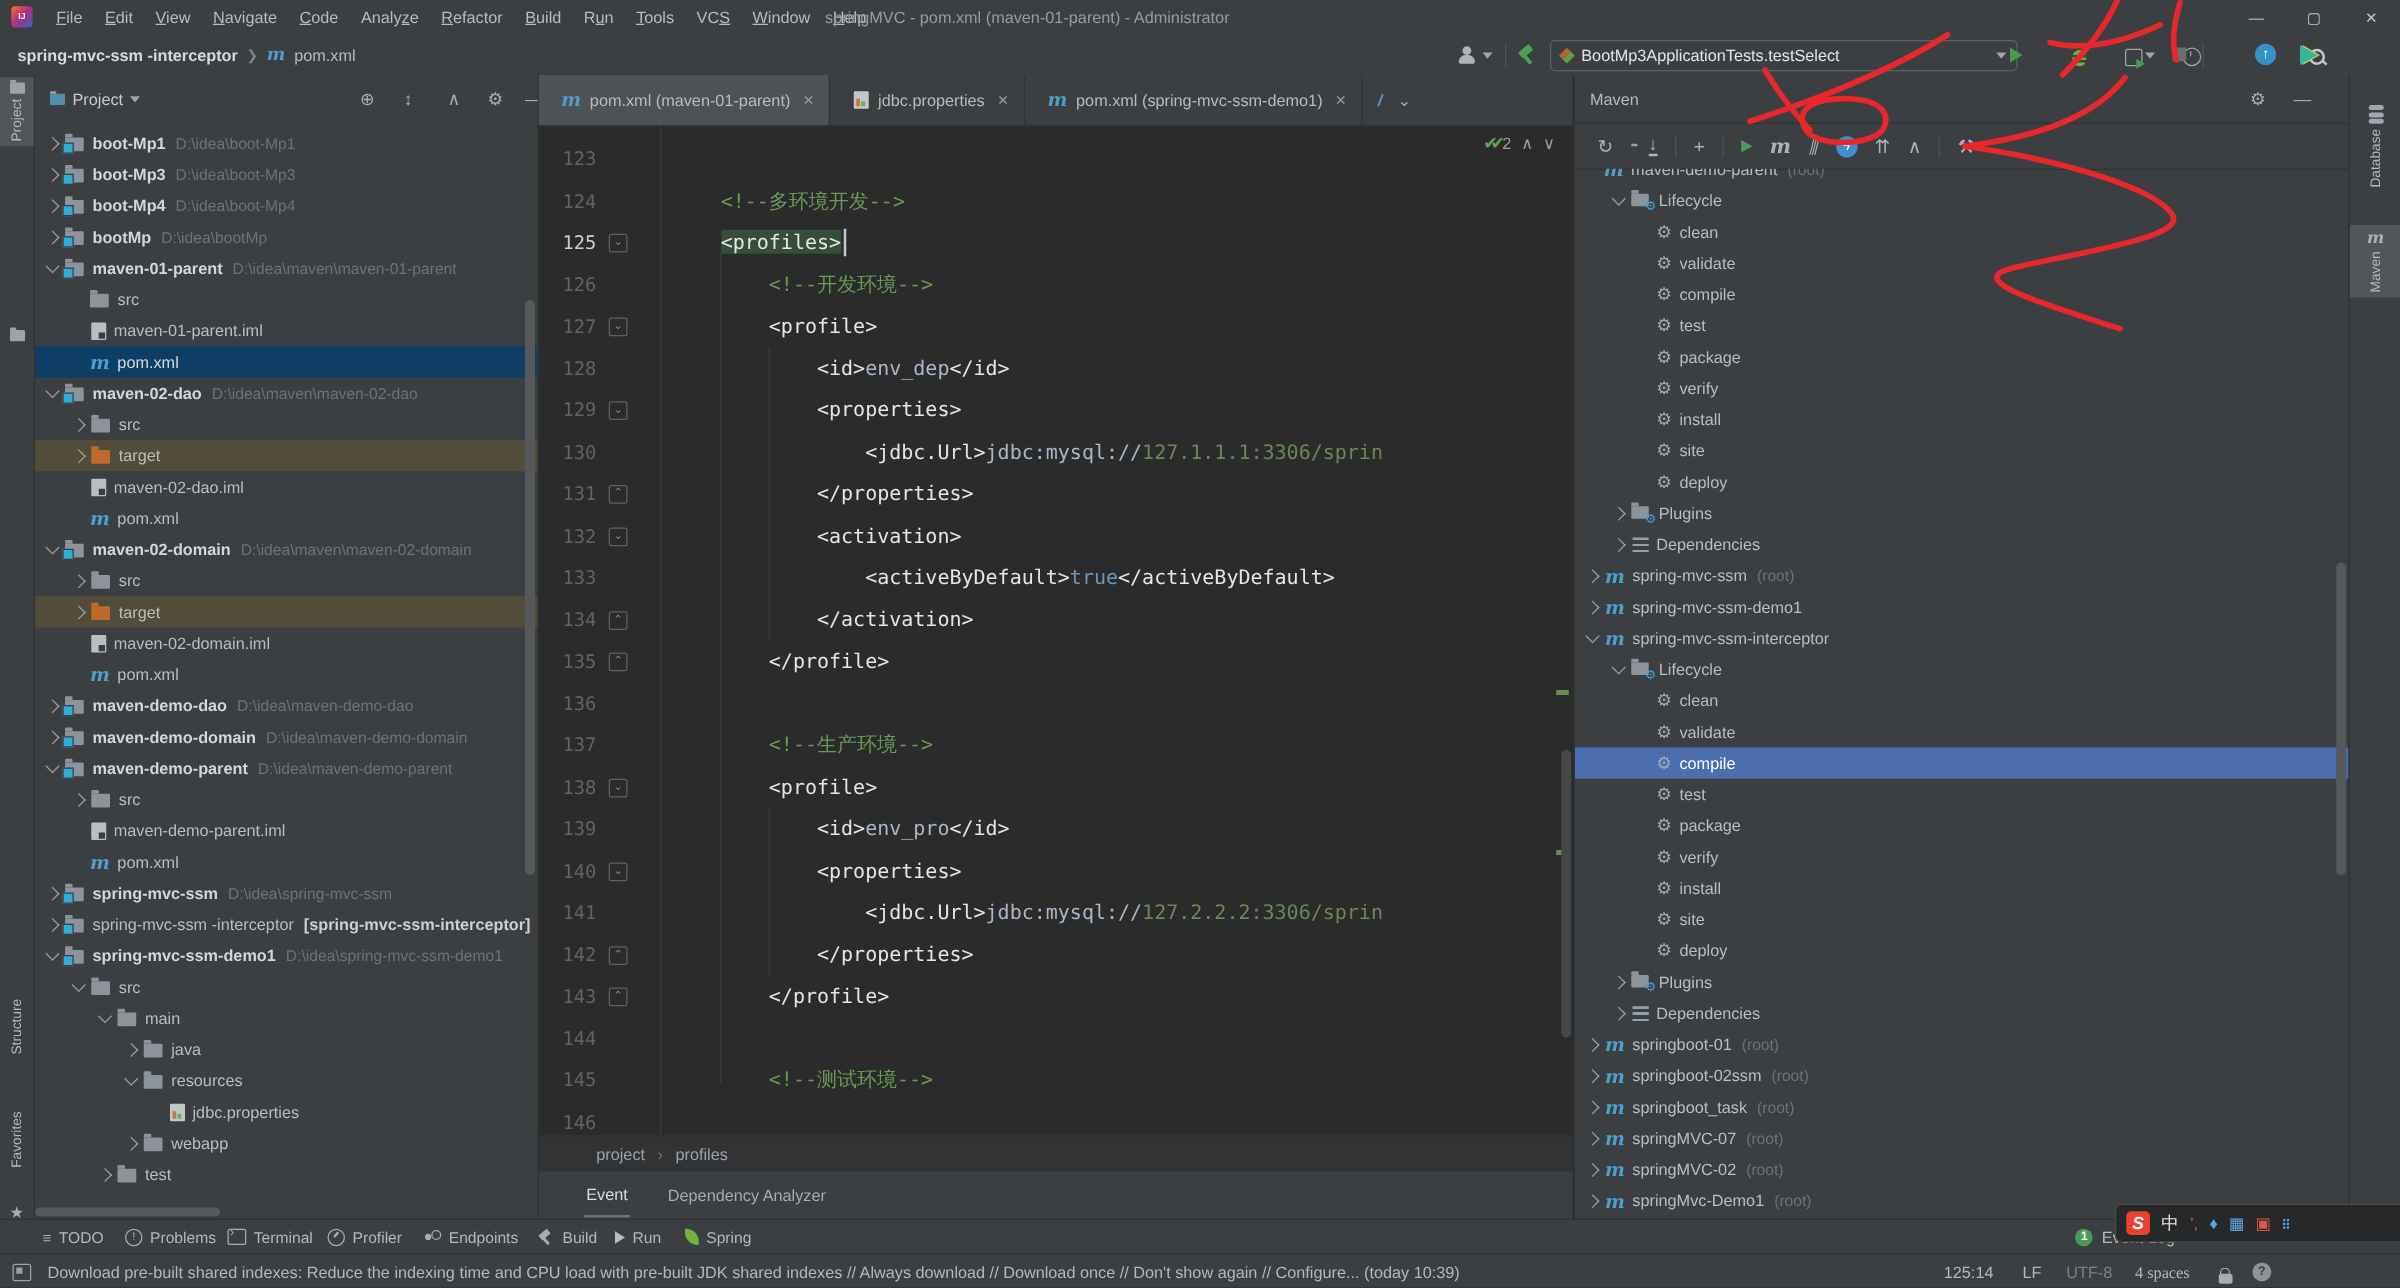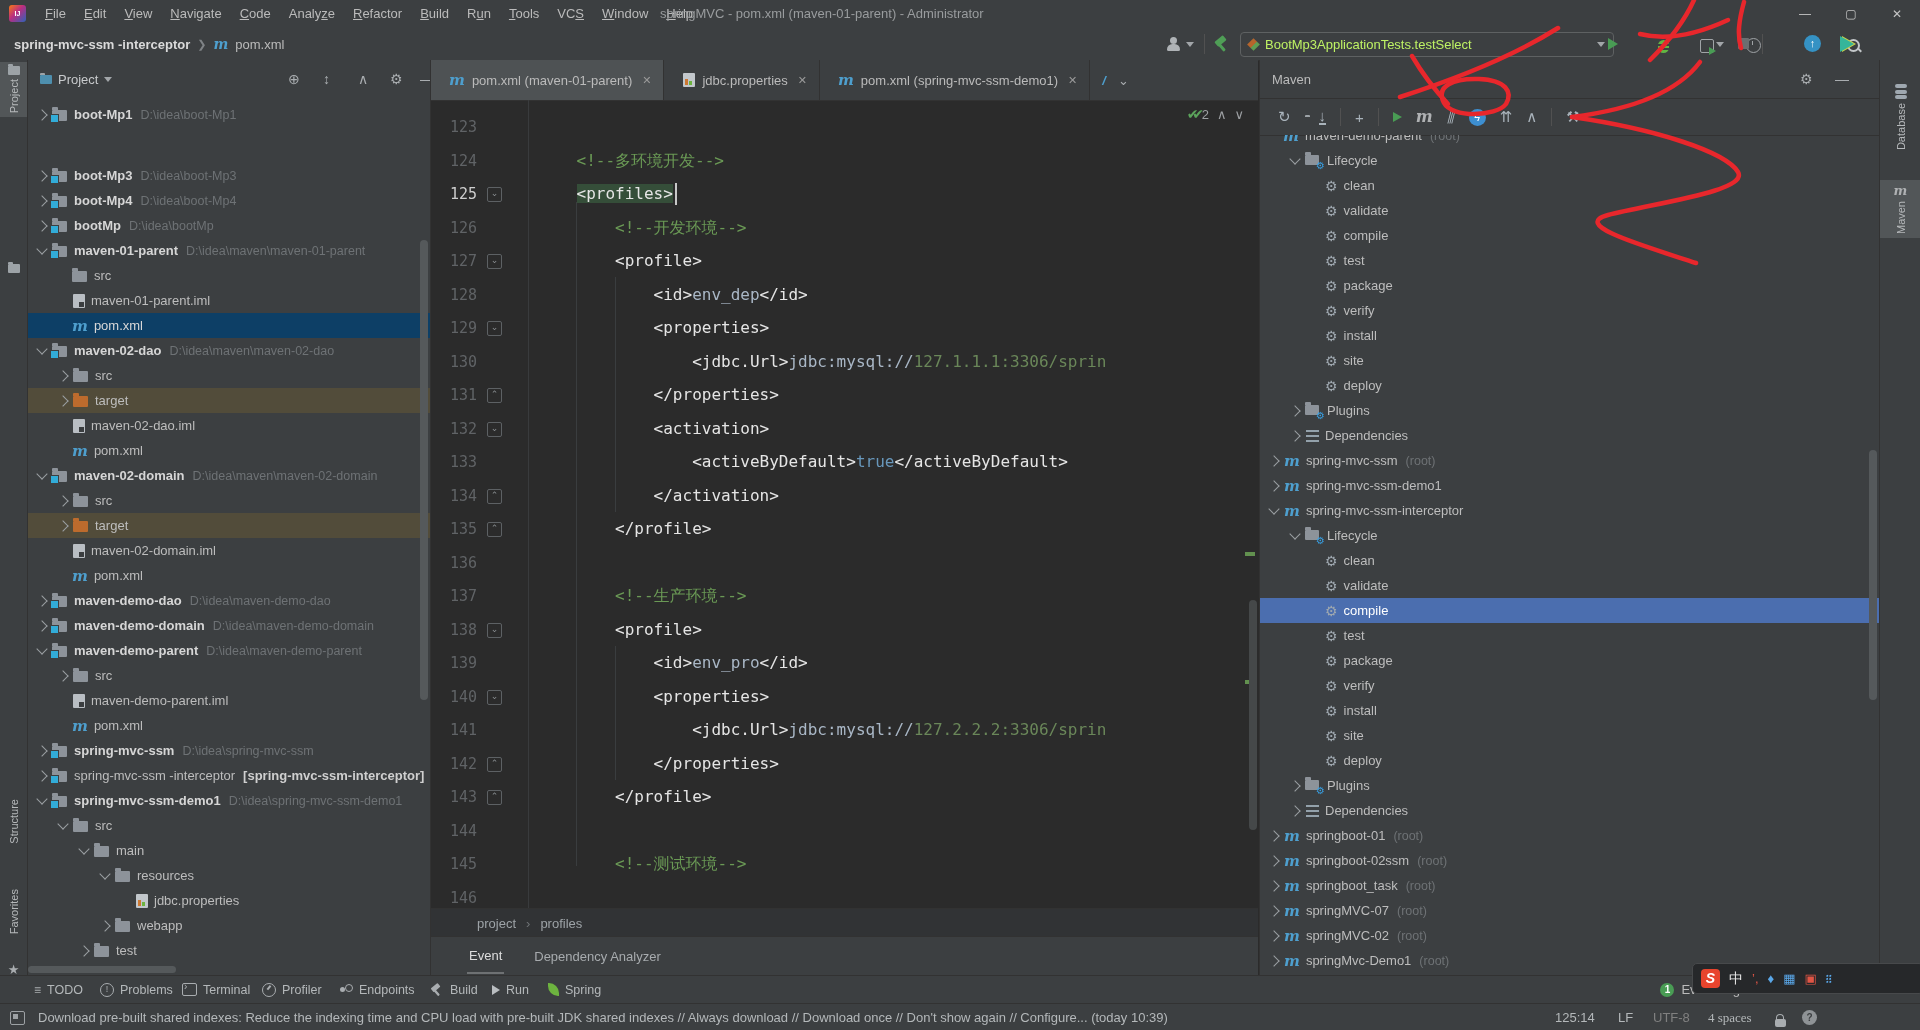--- a/index.html
+++ b/index.html
@@ -27,21 +27,21 @@
   .people{position:relative;width:16px;height:14px;display:inline-block;}
   .people:before{content:"";position:absolute;left:4px;top:0;width:7px;height:7px;border-radius:50%;background:#afb3b6;}
   .people:after{content:"";position:absolute;left:1px;top:7px;width:13px;height:7px;border-radius:7px 7px 2px 2px;background:#afb3b6;}
   .caret-down{display:inline-block;width:0;height:0;border-left:4px solid transparent;border-right:4px solid transparent;border-top:5px solid #a2a6a9;}
   .vsep{position:absolute;width:1px;height:20px;top:6px;background:#515151;}
   .hammer{position:relative;display:inline-block;width:16px;height:16px;}
   .hammer:before{content:"";position:absolute;left:2px;top:2px;width:11px;height:6px;background:#4f9e56;transform:rotate(-40deg);border-radius:1px;}
   .hammer:after{content:"";position:absolute;left:7px;top:6px;width:3px;height:10px;background:#4f9e56;transform:rotate(-40deg);border-radius:1px;}
   #run-config{position:absolute;left:1240px;top:4px;width:356px;height:23px;border:1px solid #5e6162;border-radius:4px;display:flex;align-items:center;padding:0 8px;gap:7px;background:#3c3f41;}
   .diamond{width:9px;height:9px;transform:rotate(45deg);background:linear-gradient(90deg,#b5652c 50%,#5f9c52 50%);}
-  #run-config .lbl{flex:1;color:#bef264;white-space:nowrap;overflow:hidden;}
+  #run-config .lbl{flex:1;color:#e5e5e5;white-space:nowrap;overflow:hidden;}
   .play{display:inline-block;width:0;height:0;border-top:6px solid transparent;border-bottom:6px solid transparent;border-left:10px solid #499C54;}
   .bug{display:inline-block;width:11px;height:13px;border-radius:6px;background:#62b543;position:relative;}
   .bug:before{content:"";position:absolute;left:0;right:0;top:4px;height:1.5px;background:#3c3f41;}
   .bug:after{content:"";position:absolute;left:0;right:0;top:8px;height:1.5px;background:#3c3f41;}
   .coverage{display:inline-block;width:12px;height:12px;border:1.5px solid #a0a4a7;border-radius:2px;position:relative;}
   .coverage:after{content:"";position:absolute;right:-3px;bottom:-3px;width:0;height:0;border-top:4px solid transparent;border-bottom:4px solid transparent;border-left:7px solid #499C54;}
   .clock{display:inline-block;width:13px;height:13px;border:1.5px solid #9fa3a6;border-radius:50%;position:relative;}
   .clock:before{content:"";position:absolute;left:5px;top:2px;width:1.5px;height:4px;background:#9fa3a6;}
   .stop{display:inline-block;width:11px;height:11px;background:#6b6e70;border-radius:1px;}
   .magnifier{display:inline-block;width:14px;height:14px;position:relative;}
@@ -254,21 +254,21 @@
   </div>
   <div id="ptree">
       <div class="trow" style="padding-left: 10px;">
         <span class="chev r"></span>
         <span class="fold-ic module">
           <span class="fbody"></span>
         </span>
         <span class="lbl b">boot-Mp1</span>
         <span class="path">D:\idea\boot-Mp1</span>
       </div>
-      <div class="trow" style="padding-left: 10px; margin-top: 36px;">
+      <div class="trow" style="padding-left: 10px;">
         <span class="chev r"></span>
         <span class="fold-ic module">
           <span class="fbody"></span>
         </span>
         <span class="lbl b">boot-Mp3</span>
         <span class="path">D:\idea\boot-Mp3</span>
       </div>
       <div class="trow" style="padding-left: 10px;">
         <span class="chev r"></span>
         <span class="fold-ic module">
@@ -445,20 +445,27 @@
           <span class="fbody"></span>
         </span>
         <span class="lbl">src</span>
       </div>
       <div class="trow" style="padding-left: 52px;">
         <span class="chev d"></span>
         <span class="fold-ic">
           <span class="fbody"></span>
         </span>
         <span class="lbl">main</span>
+      </div>
+      <div class="trow" style="padding-left: 73px;">
+        <span class="chev r"></span>
+        <span class="fold-ic">
+          <span class="fbody"></span>
+        </span>
+        <span class="lbl">java</span>
       </div>
       <div class="trow" style="padding-left: 73px;">
         <span class="chev d"></span>
         <span class="fold-ic">
           <span class="fbody"></span>
         </span>
         <span class="lbl">resources</span>
       </div>
       <div class="trow" style="padding-left: 94px;">
         <span class="chev none"></span>

